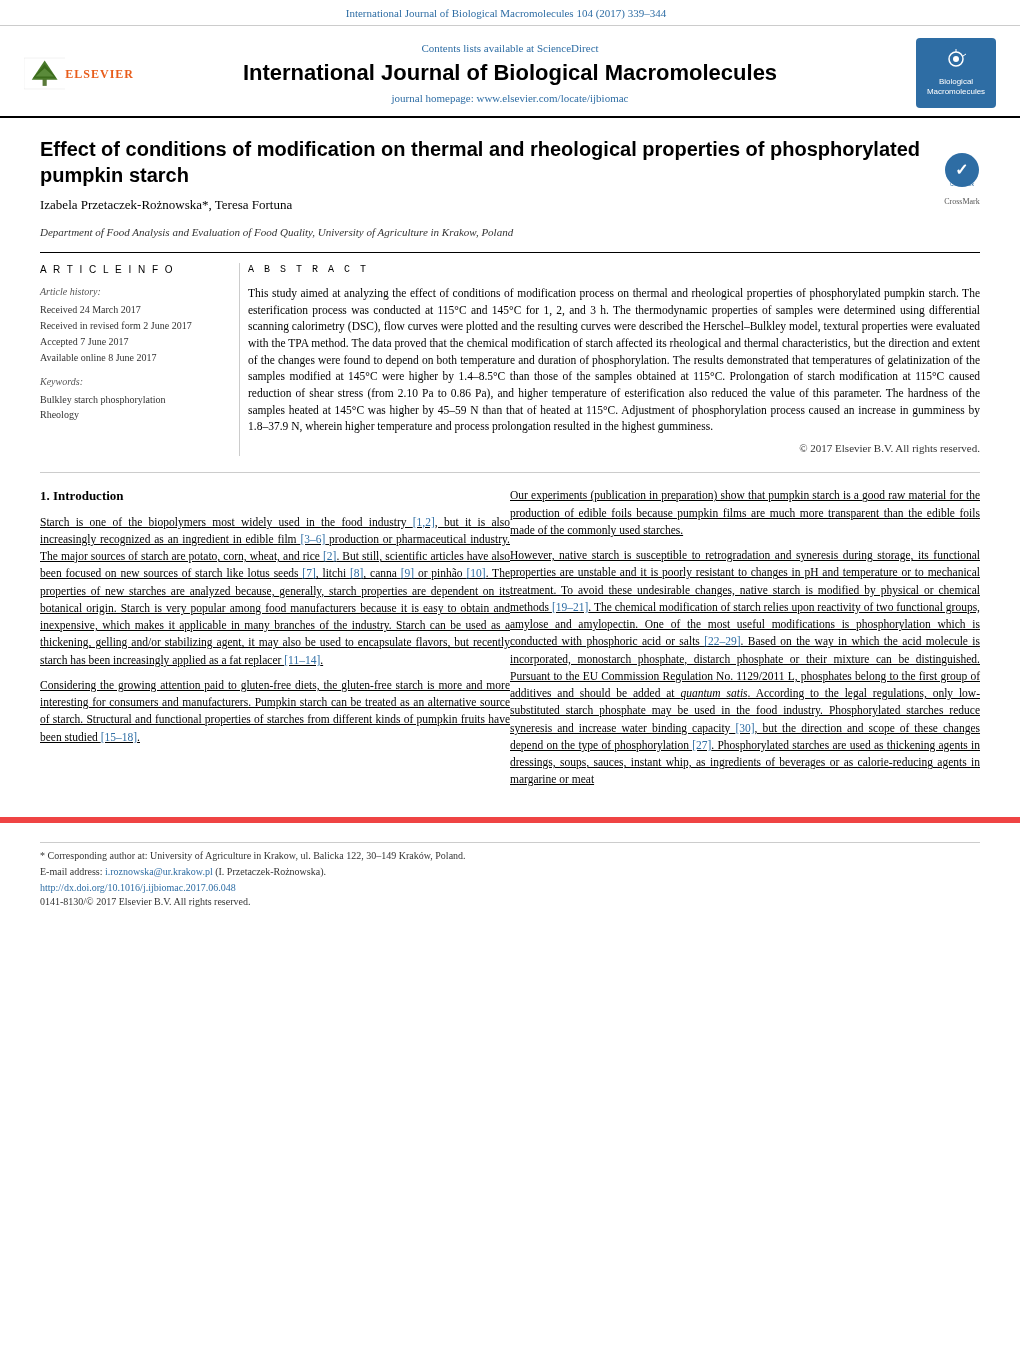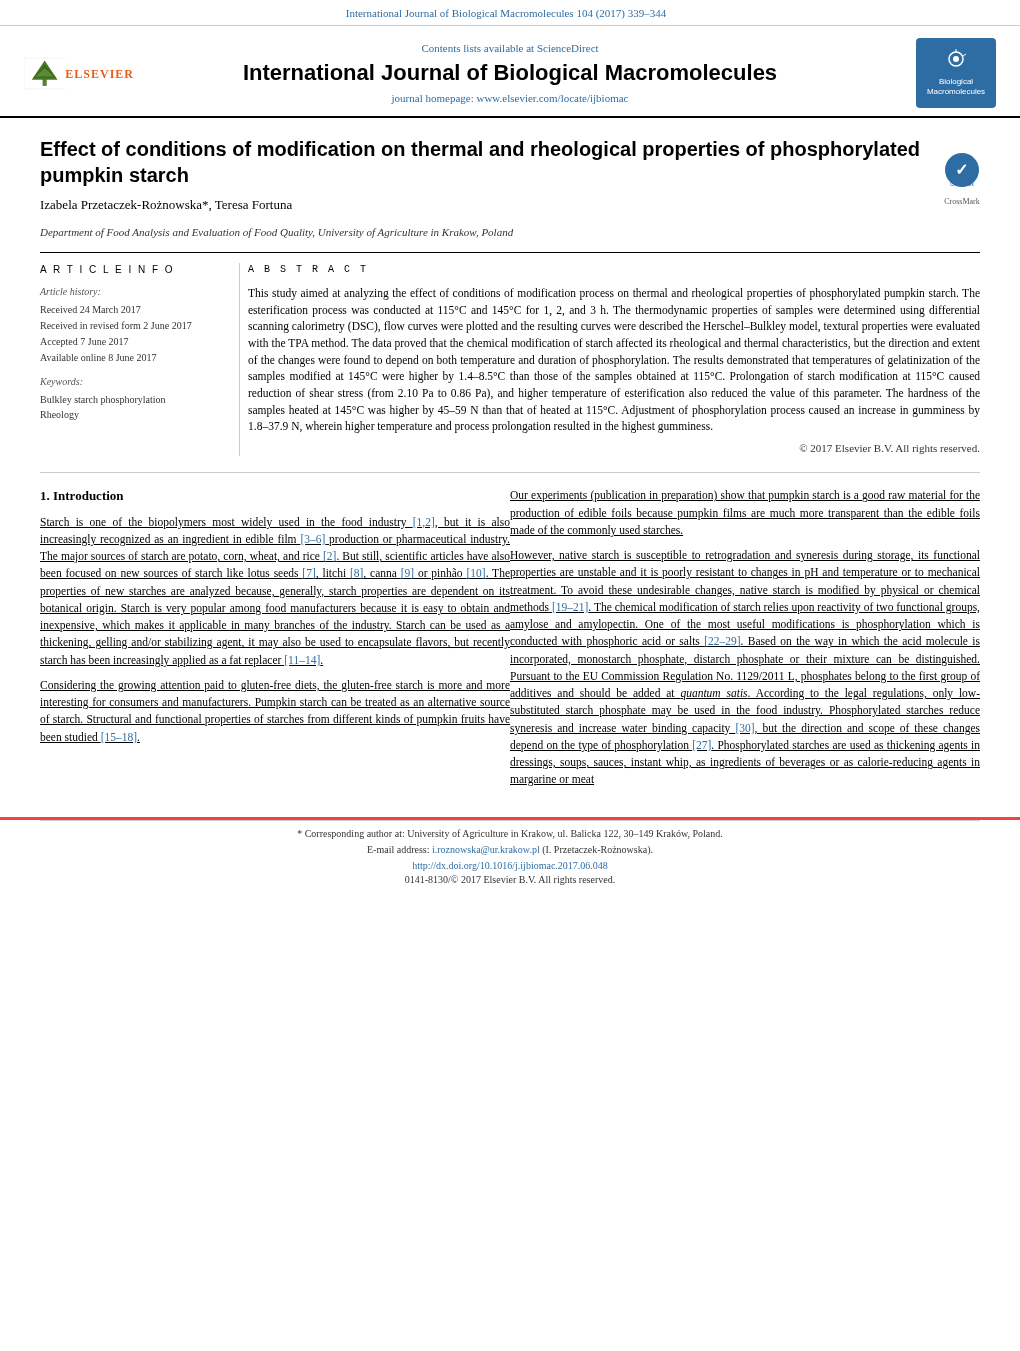--- a/index.html
+++ b/index.html
@@ -273,25 +273,24 @@
       margin-bottom: 8px;
       text-decoration: underline;
     }
 
     .body-text .citation {
       color: #2e6da4;
     }
 
     
     .footer {
-      border-top: 3px solid #ef4444;
-      padding: 0 40px 6px 40px;
+      border-top: 6px solid #ef4444;
+      padding: 19px 40px 6px 40px;
       font-size: 10px;
       color: #555;
-      text-align: center;
     }
 
     .footnote {
       font-size: 10px;
       color: #333;
       margin-bottom: 2px;
     }
 
     .footnote a {
       color: #2e6da4;

